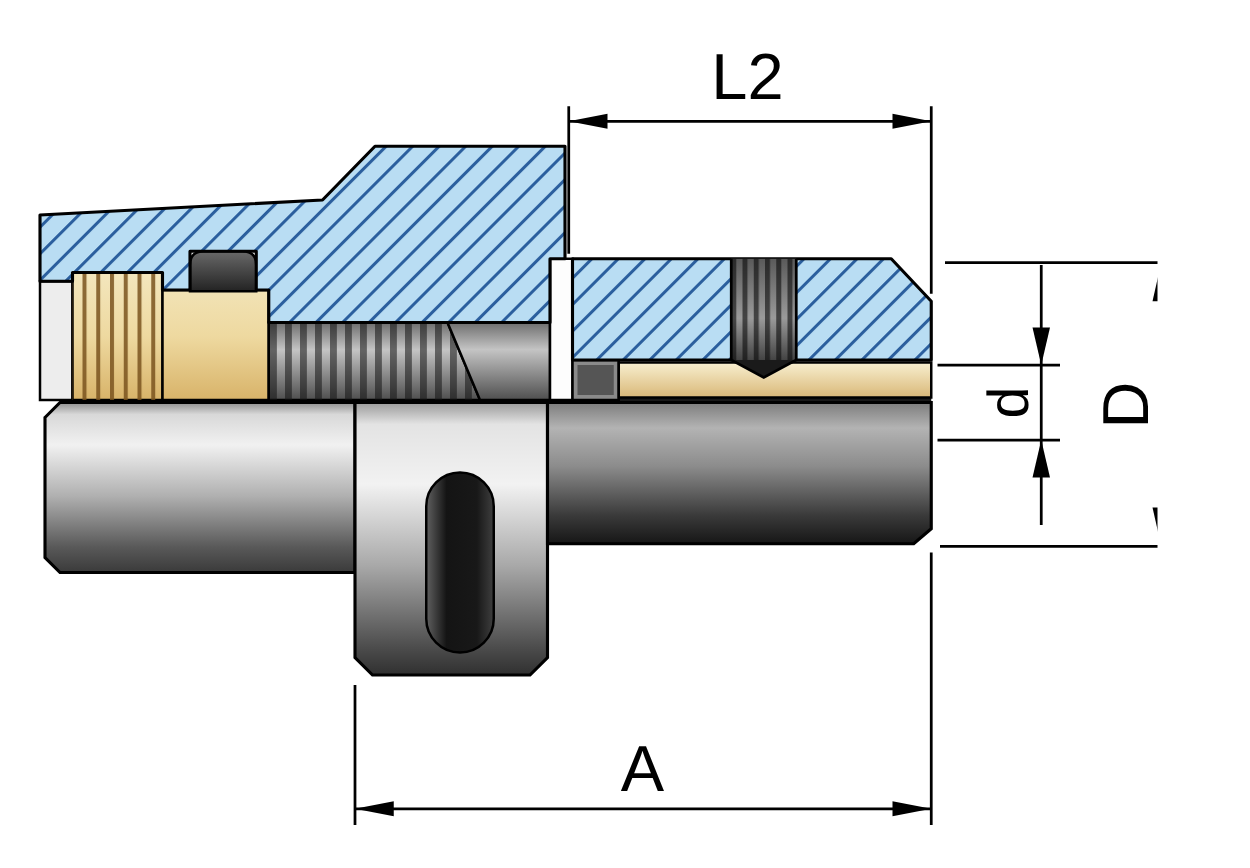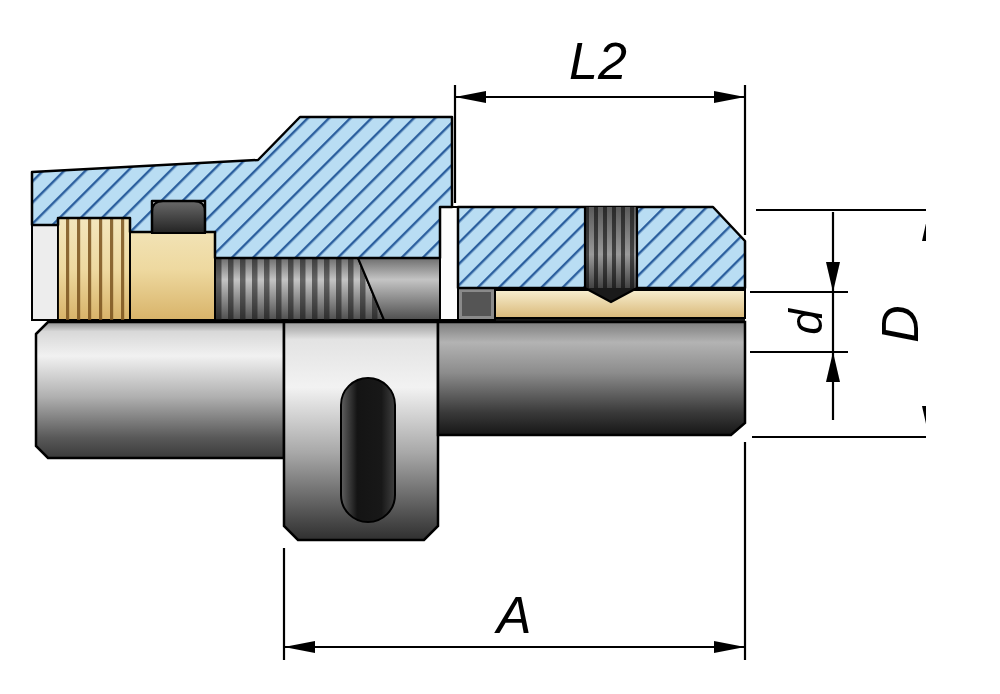--- a/index.html
+++ b/index.html
@@ -7,21 +7,20 @@
     padding: 0;
     background: #ffffff;
   }
   .stage {
     position: relative;
     width: 926px;
     height: 694px;
     background: #ffffff;
     overflow: hidden;
     font-family: "Liberation Sans", sans-serif;
-    font-style: italic;
   }
   svg { display: block; }
   text {
     font-family: "Liberation Sans", sans-serif;
     fill: #000000;
   }
   .dim-label   { font-size: 52px; }
   .dim-label-sm{ font-size: 46px; }
 </style>
 </head>

